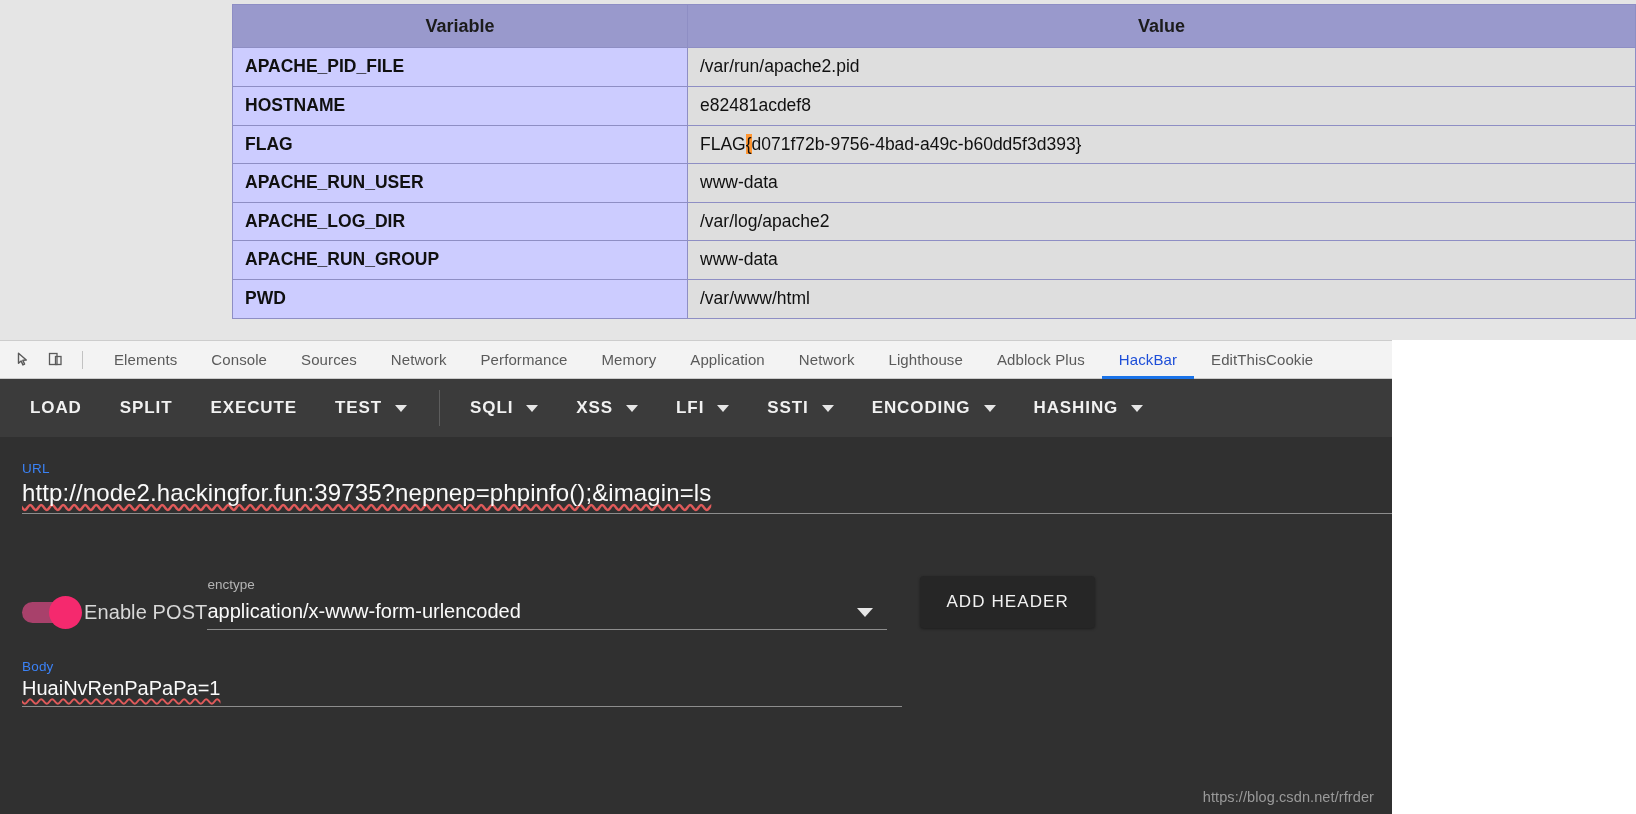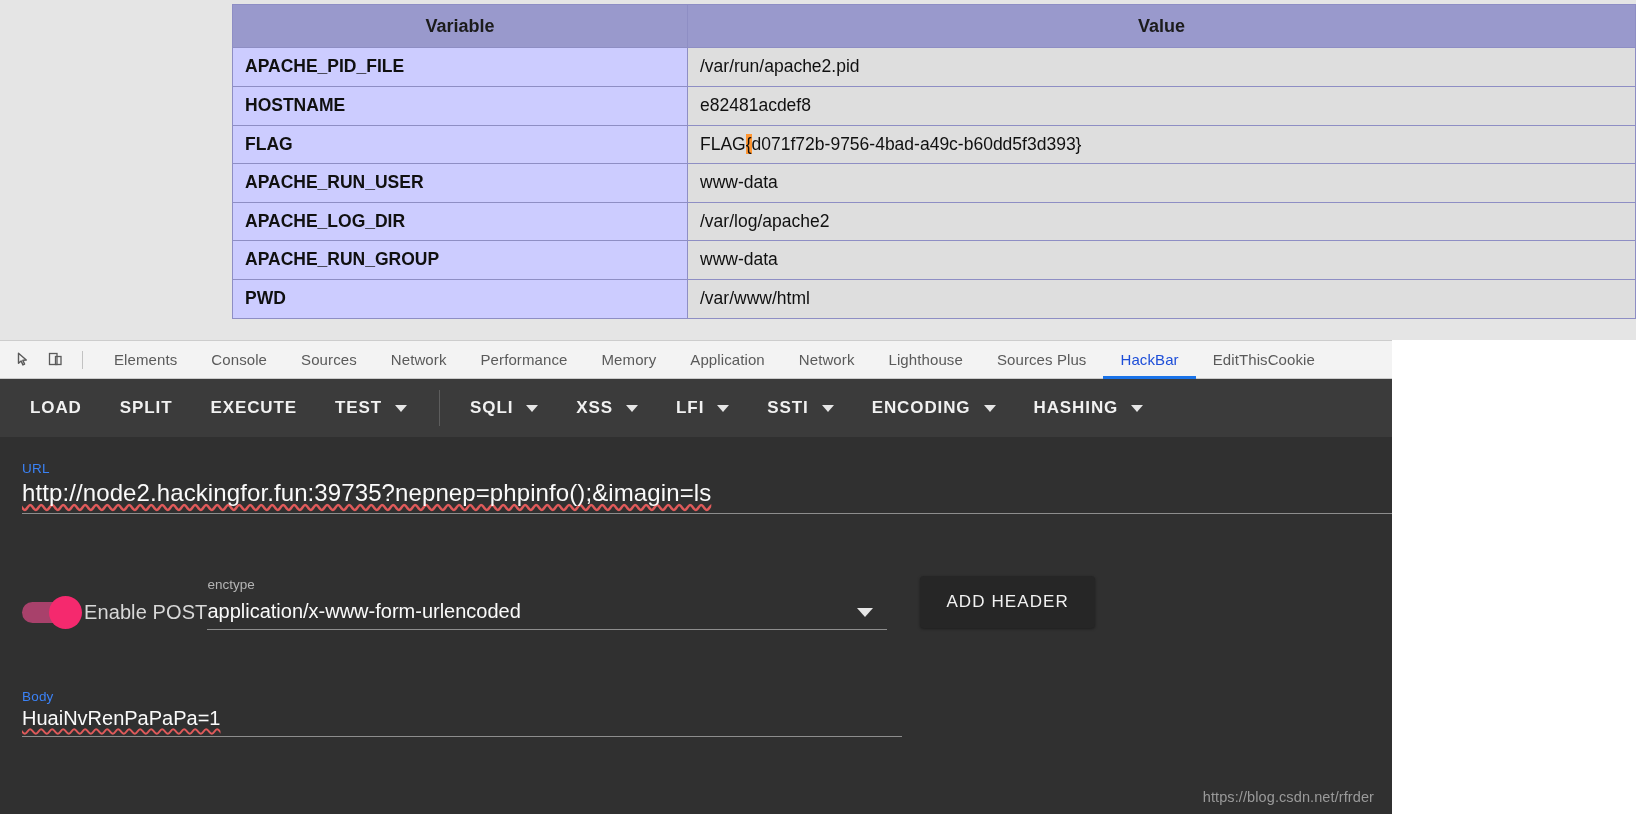--- a/index.html
+++ b/index.html
@@ -271,21 +271,21 @@
     border: none;
     border-radius: 4px;
     padding: 16px 26px;
     cursor: pointer;
     font-family: "Liberation Sans", sans-serif;
     box-shadow: 0 1px 3px rgba(0,0,0,.4);
     white-space: nowrap;
   }
 
   #body-block {
-    margin-top: 59px;
+    margin-top: 29px;
     width: 880px;
   }
   #body-value {
     font-size: 20px;
     color: #fafafa;
     padding-bottom: 6px;
     white-space: nowrap;
     text-decoration: underline;
     text-decoration-color: #e05a5a;
     text-decoration-style: wavy;
@@ -368,21 +368,21 @@
     <div id="dt-tabs" style="display:flex;align-items:center;">
         <div class="dt-tab">Elements</div>
         <div class="dt-tab">Console</div>
         <div class="dt-tab">Sources</div>
         <div class="dt-tab">Network</div>
         <div class="dt-tab">Performance</div>
         <div class="dt-tab">Memory</div>
         <div class="dt-tab">Application</div>
         <div class="dt-tab">Network</div>
         <div class="dt-tab">Lighthouse</div>
-        <div class="dt-tab">Sources Plus</div>
+        <div class="dt-tab">Adblock Plus</div>
         <div class="dt-tab active">HackBar</div>
         <div class="dt-tab">EditThisCookie</div>
       </div>
   </div>
 
   <div id="hackbar">
 
     <div id="hb-toolbar">
         <div class="hb-btn">
           <span>LOAD</span>

